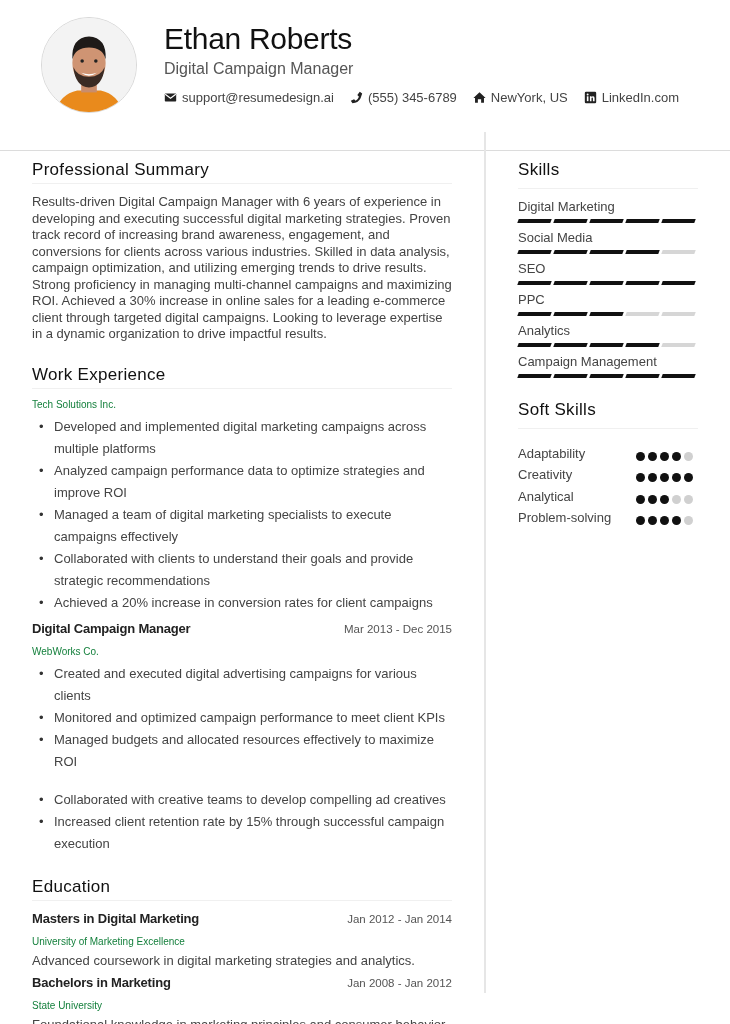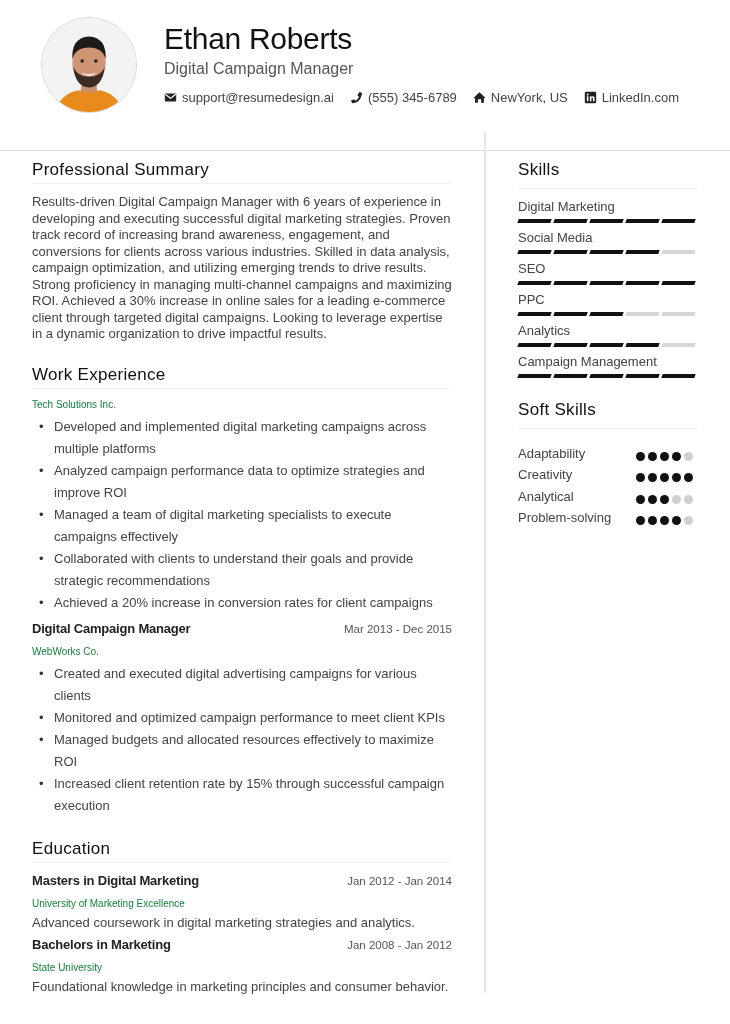--- a/index.html
+++ b/index.html
@@ -138,20 +138,21 @@
     <div class="entry">
       <div class="entry-head">
         <span class="entry-role">Digital Campaign Manager</span>
         <span class="entry-date">Mar 2013 - Dec 2015</span>
       </div>
       <div class="entry-org">WebWorks Co.</div>
       <ul class="bullets">
         <li>Created and executed digital advertising campaigns for various clients</li>
         <li>Monitored and optimized campaign performance to meet client KPIs</li>
         <li>Managed budgets and allocated resources effectively to maximize ROI</li>
+        <li class="gap">Collaborated with creative teams to develop compelling ad creatives</li>
         <li>Increased client retention rate by 15% through successful campaign execution</li>
       </ul>
     </div>
   </section>
 
   <section class="sec">
     <h2 class="section-title">Education</h2>
 
     <div class="entry">
       <div class="entry-head">

